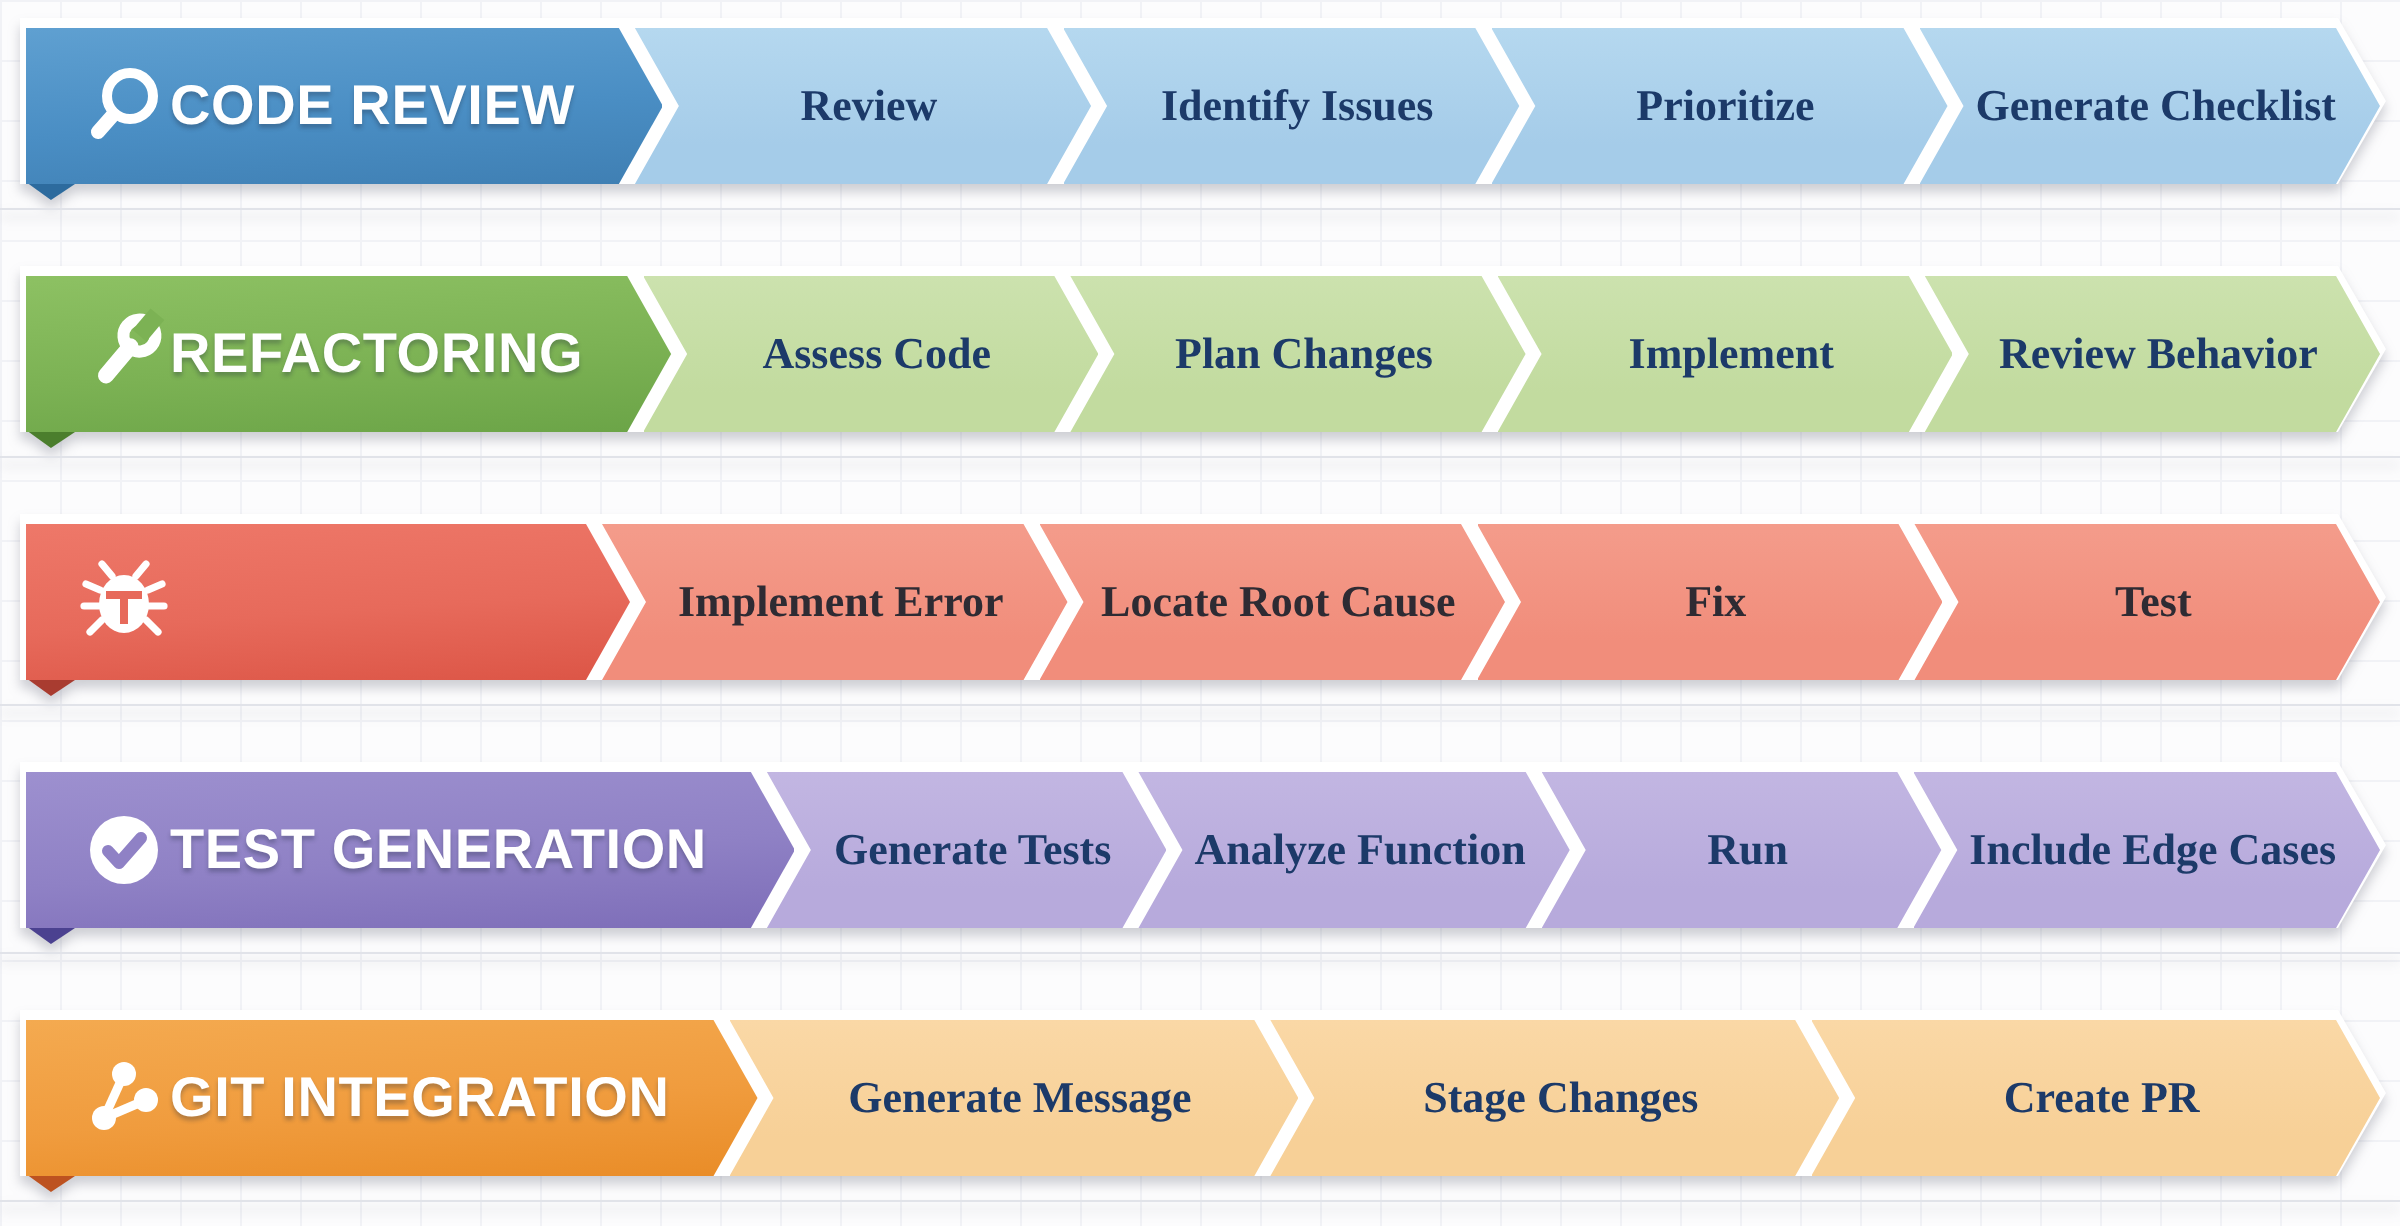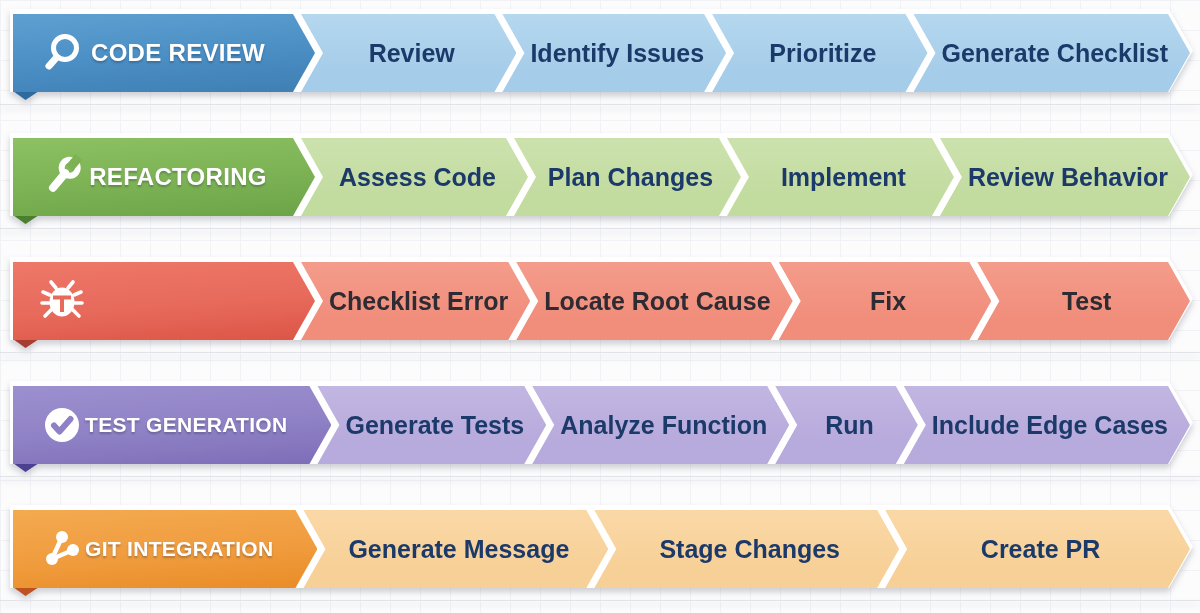--- a/index.html
+++ b/index.html
@@ -41,35 +41,35 @@
 
   .header {
     flex:0 0 302px; display:flex; align-items:center;
     padding:0 28px 0 26px;
     clip-path:polygon(0 0, calc(100% - 22px) 0, 100% 50%, calc(100% - 22px) 100%, 0 100%);
     background:linear-gradient(176deg, var(--header-light) 0%, var(--header) 55%, var(--header-dark) 100%);
   }
   .hicon { width:46px; height:46px; flex:0 0 46px; }
   .title {
     flex:1; text-align:center; padding-right:16px;
-    color:#ffffff; font-weight:bold; font-size:24px; letter-spacing:.3px;
+    color:#ffffff; font-weight:bold; font-size:28px; letter-spacing:.3px;
     white-space:nowrap;
     text-shadow:0 2px 2px rgba(30,40,60,.30);
   }
-  .row[data-row="3"] .title, .row[data-row="4"] .title { font-size:21px; }
+  .row[data-row="3"] .title, .row[data-row="4"] .title { font-size:28px; }
 
   .seg {
     flex:1 1 0; margin-left:-14px;
     display:flex; align-items:center; justify-content:center;
     clip-path:polygon(0 0, calc(100% - 22px) 0, 100% 50%, calc(100% - 22px) 100%, 0 100%, 22px 50%);
     background:linear-gradient(180deg, var(--seg-light) 0%, var(--seg) 75%);
   }
   .seg .label {
-    color:var(--text); font-weight:bold; font-size:25px;
-    padding:0 22px 0 28px; white-space:nowrap;
+    color:var(--text); font-weight:bold; font-size:22px;
+    padding:0 22px 0 28px; white-space:nowrap;font-family:Liberation Serif, serif;
   }
 </style>
 </head>
 <body>
 
 <div id="canvas">
 
   <div class="row" data-row="0" style="--header-light: #5fa0d1; --header: #4a8ec4; --header-dark: #3f7fb3; --fold: #2d6b9e; --seg-light: #b5d8ef; --seg: #a5cce9; --text: #1c3a69;">
     <div class="backing"></div>
     <div class="fold"></div>
@@ -146,21 +146,21 @@
               <line x1="12" y1="32" x2="6" y2="38"></line>
                 <line x1="34" y1="32" x2="40" y2="38"></line>
             </g>
             <ellipse cx="23" cy="24" rx="12.5" ry="14.5" fill="#fff"></ellipse>
             <path d="M14 19.5 h18" stroke="var(--header)" stroke-width="4" fill="none"></path>
             <path d="M23 19.5 v14.5" stroke="var(--header)" stroke-width="4" fill="none"></path>
           </svg>
         </span>
       </div>
       <div class="seg">
-          <span class="label">Checklist Error</span>
+          <span class="label">Implement Error</span>
         </div>
       <div class="seg">
           <span class="label">Locate Root Cause</span>
         </div>
       <div class="seg">
           <span class="label">Fix</span>
         </div>
       <div class="seg">
           <span class="label">Test</span>
         </div>

